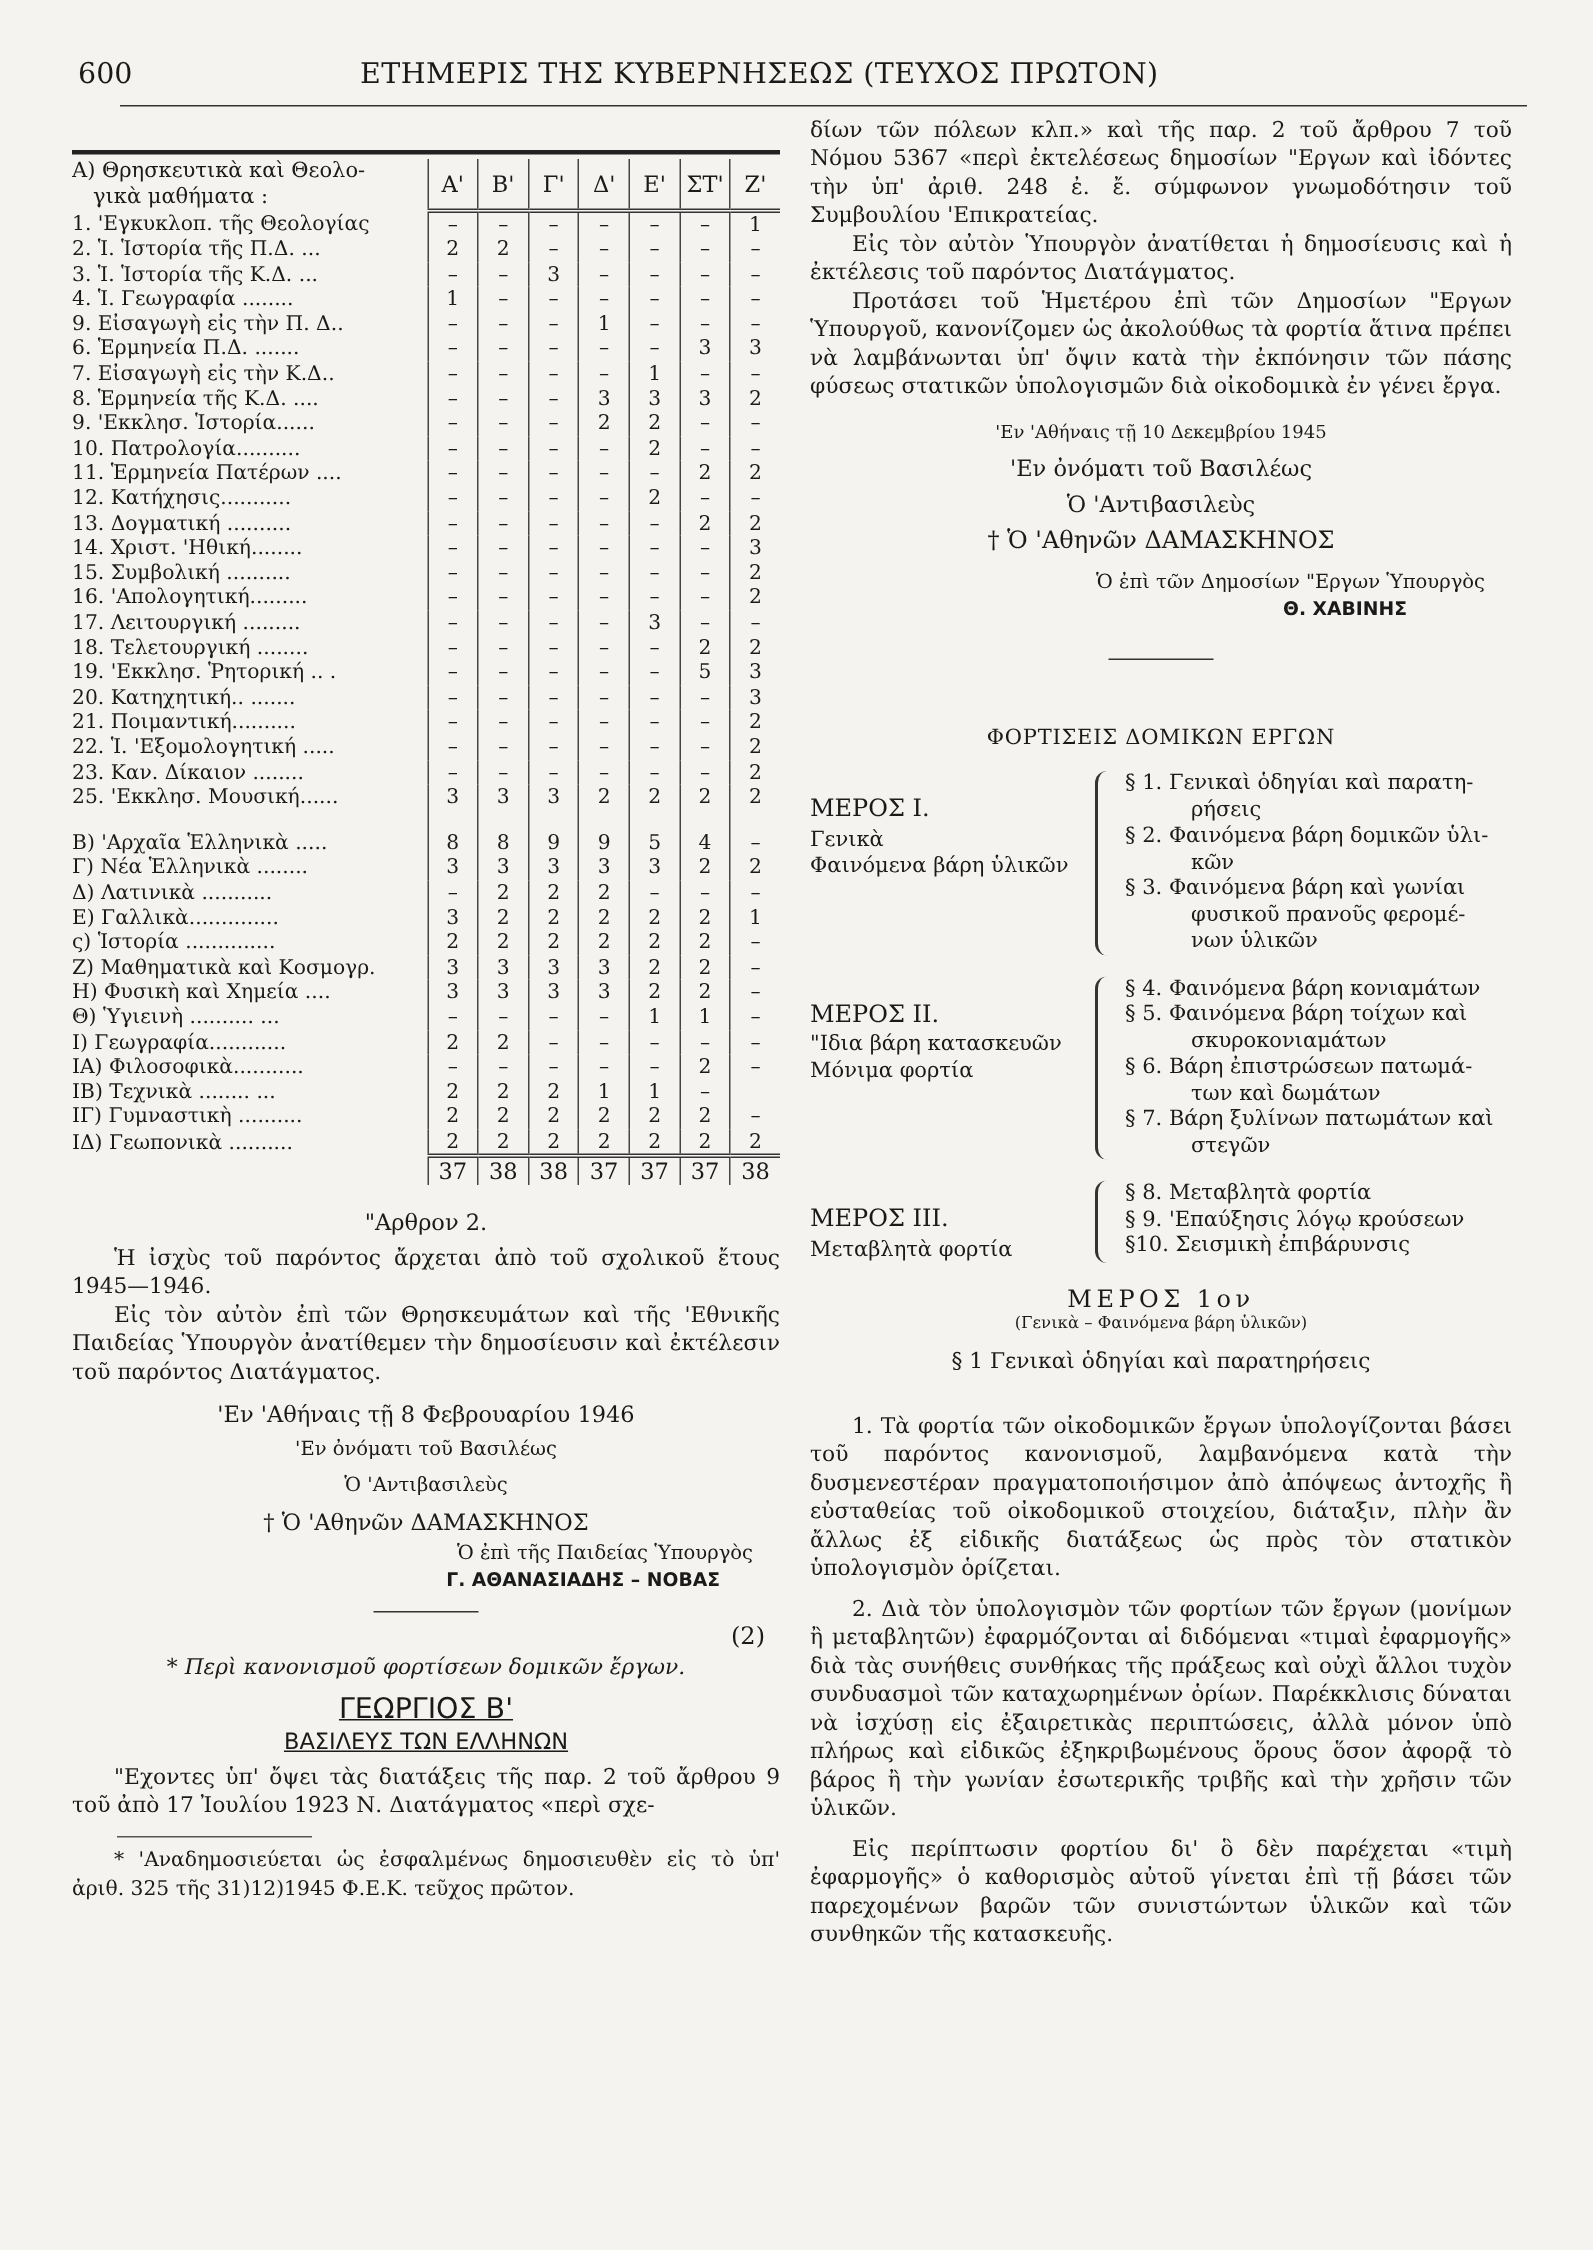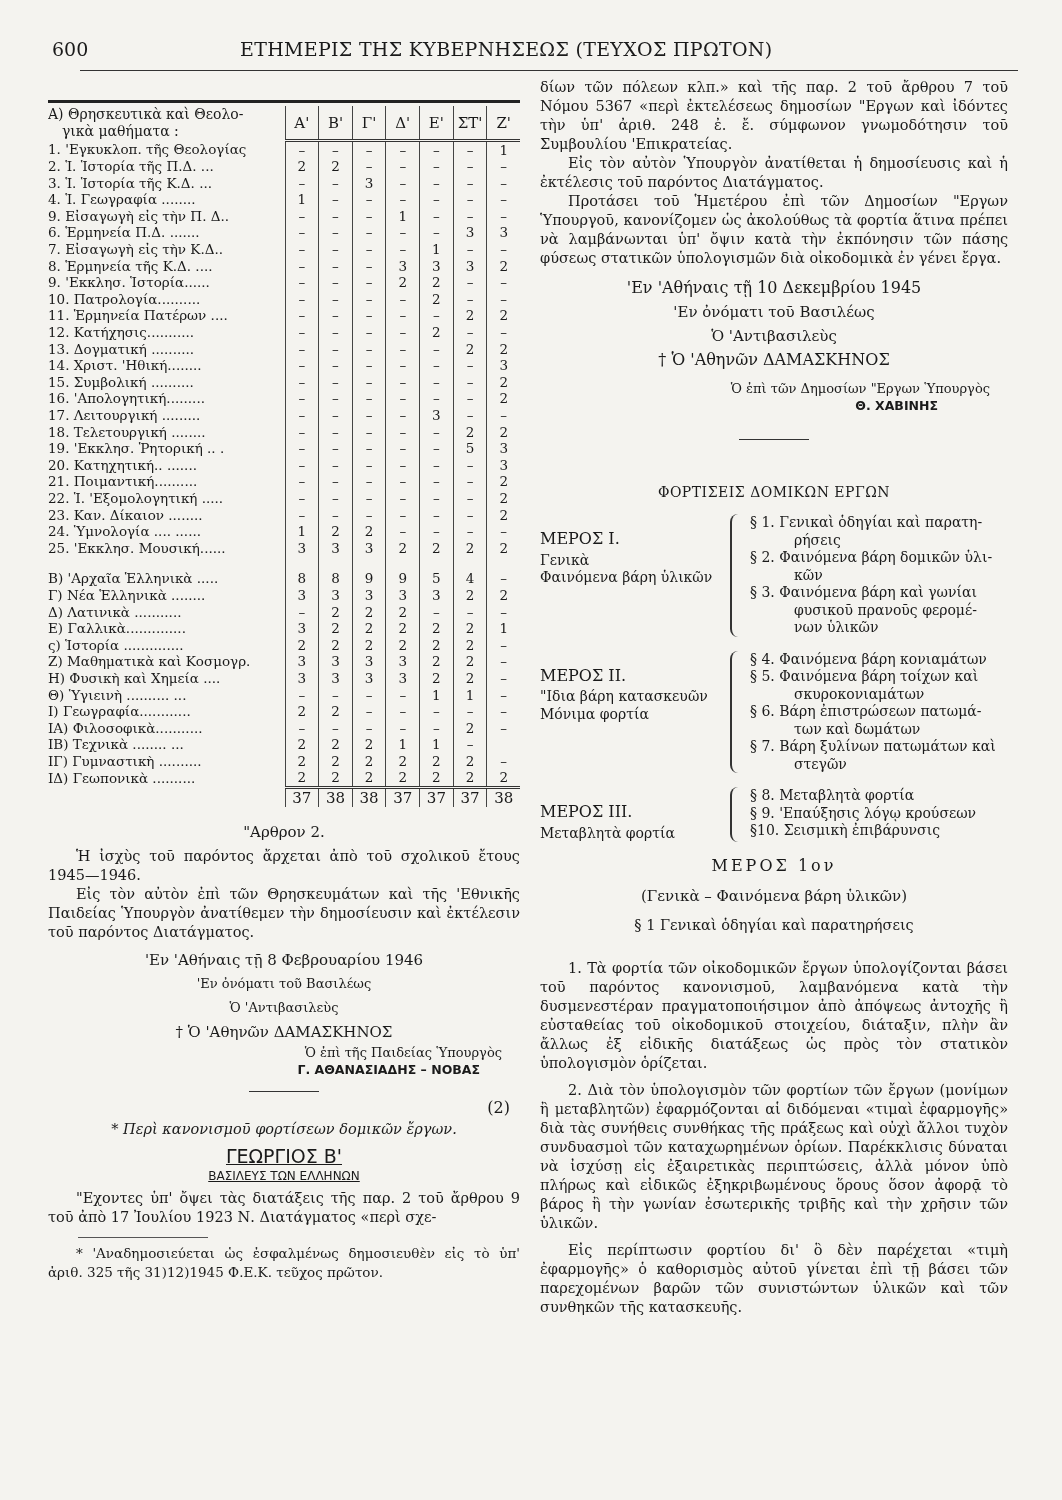--- a/index.html
+++ b/index.html
@@ -294,30 +294,20 @@
           <td class="subj ind">23. Καν. Δίκαιον ........</td>
           <td class="num">–</td>
           <td class="num">–</td>
           <td class="num">–</td>
           <td class="num">–</td>
           <td class="num">–</td>
           <td class="num">–</td>
           <td class="num">2</td>
         </tr>
         <tr>
-          <td class="subj ind">24. Ὑμνολογία .... ......</td>
-          <td class="num">1</td>
-          <td class="num">2</td>
-          <td class="num">2</td>
-          <td class="num">–</td>
-          <td class="num">–</td>
-          <td class="num">–</td>
-          <td class="num">–</td>
-        </tr>
-        <tr>
           <td class="subj ind">25. 'Εκκλησ. Μουσική......</td>
           <td class="num">3</td>
           <td class="num">3</td>
           <td class="num">3</td>
           <td class="num">2</td>
           <td class="num">2</td>
           <td class="num">2</td>
           <td class="num">2</td>
         </tr>
         <tr class="gap">
@@ -480,31 +470,31 @@
   <div class="sig" style="margin-top:6px">'Εν 'Αθήναις τῇ 8 Φεβρουαρίου 1946</div>
   <div class="sig small">'Εν ὀνόματι τοῦ Βασιλέως</div>
   <div class="sig small">Ὁ 'Αντιβασιλεὺς</div>
   <div class="sig">† Ὁ 'Αθηνῶν ΔΑΜΑΣΚΗΝΟΣ</div>
   <div class="minister">Ὁ ἐπὶ τῆς Παιδείας Ὑπουργὸς</div>
   <div class="minister-name">Γ. ΑΘΑΝΑΣΙΑΔΗΣ – ΝΟΒΑΣ</div>
   <div class="divider" style="margin:14px auto 6px"></div>
   <div style="text-align:right;font-size:16px;padding-right:10px">(2)</div>
   <div class="center" style="font-style:italic;font-size:14.5px;margin-top:4px">* Περὶ κανονισμοῦ φορτίσεων δομικῶν ἔργων.</div>
   <div class="sans-title" style="font-size:19px;margin-top:8px;font-weight:normal">ΓΕΩΡΓΙΟΣ Β'</div>
-  <div class="sans-title" style="font-size:12px;margin-top:2px;font-weight:normal">ΒΑΣΙΛΕΥΣ ΤΩΝ ΕΛΛΗΝΩΝ</div>
+  <div class="sans-title" style="font-size:15px;margin-top:2px;font-weight:normal">ΒΑΣΙΛΕΥΣ ΤΩΝ ΕΛΛΗΝΩΝ</div>
   <p class="para indent" style="margin-top:6px">"Εχοντες ὑπ' ὄψει τὰς διατάξεις τῆς παρ. 2 τοῦ ἄρθρου 9 τοῦ ἀπὸ 17 Ἰουλίου 1923 Ν. Διατάγματος «περὶ σχε-</p>
   <div class="footnote-rule"></div>
   <p class="para indent" style="font-size:13.5px">* 'Αναδημοσιεύεται ὡς ἐσφαλμένως δημοσιευθὲν εἰς τὸ ὑπ' ἀριθ. 325 τῆς 31)12)1945 Φ.Ε.Κ. τεῦχος πρῶτον.</p>
 </div>
 
 <div class="col-right">
   <p class="para">δίων τῶν πόλεων κλπ.» καὶ τῆς παρ. 2 τοῦ ἄρθρου 7 τοῦ Νόμου 5367 «περὶ ἐκτελέσεως δημοσίων "Εργων καὶ ἰδόντες τὴν ὑπ' ἀριθ. 248 ἐ. ἔ. σύμφωνον γνωμοδότησιν τοῦ Συμβουλίου 'Επικρατείας.</p>
   <p class="para indent">Εἰς τὸν αὐτὸν Ὑπουργὸν ἀνατίθεται ἡ δημοσίευσις καὶ ἡ ἐκτέλεσις τοῦ παρόντος Διατάγματος.</p>
   <p class="para indent">Προτάσει τοῦ Ἡμετέρου ἐπὶ τῶν Δημοσίων "Εργων Ὑπουργοῦ, κανονίζομεν ὡς ἀκολούθως τὰ φορτία ἅτινα πρέπει νὰ λαμβάνωνται ὑπ' ὄψιν κατὰ τὴν ἐκπόνησιν τῶν πάσης φύσεως στατικῶν ὑπολογισμῶν διὰ οἰκοδομικὰ ἐν γένει ἔργα.</p>
-  <div class="sig" style="margin-top:8px;font-size:16px">'Εν 'Αθήναις τῇ 10 Δεκεμβρίου 1945</div>
+  <div class="sig" style="margin-top:8px;font-size:12px">'Εν 'Αθήναις τῇ 10 Δεκεμβρίου 1945</div>
   <div class="sig">'Εν ὀνόματι τοῦ Βασιλέως</div>
   <div class="sig">Ὁ 'Αντιβασιλεὺς</div>
   <div class="sig" style="font-size:16px">† Ὁ 'Αθηνῶν ΔΑΜΑΣΚΗΝΟΣ</div>
   <div class="minister" style="margin-top:8px">Ὁ ἐπὶ τῶν Δημοσίων "Εργων Ὑπουργὸς</div>
   <div class="minister-name" style="padding-right:70px">Θ. ΧΑΒΙΝΗΣ</div>
   <div class="divider" style="margin:26px auto 44px"></div>
   <div class="center" style="font-size:14px;letter-spacing:0.5px">ΦΟΡΤΙΣΕΙΣ ΔΟΜΙΚΩΝ ΕΡΓΩΝ</div>
 
   <div class="parts" id="parts">
       <div class="part">
@@ -569,18 +559,18 @@
             <div>§ 9. 'Επαύξησις λόγῳ κρούσεων</div>
           </div>
           <div class="sec">
             <div>§10. Σεισμικὴ ἐπιβάρυνσις</div>
           </div>
         </div>
       </div>
     </div>
 
   <div class="center" style="font-size:16px;letter-spacing:3px;margin-top:10px">ΜΕΡΟΣ 1ον</div>
-  <div class="center" style="font-size:15px;margin-top:12px">(Γενικὰ – Φαινόμενα βάρη ὑλικῶν)</div>
+  <div class="center" style="font-size:11px;margin-top:0">(Γενικὰ – Φαινόμενα βάρη ὑλικῶν)</div>
   <div class="center" style="font-size:14.5px;margin-top:12px;margin-bottom:26px">§ 1 Γενικαὶ ὁδηγίαι καὶ παρατηρήσεις</div>
   <p class="para indent">1. Τὰ φορτία τῶν οἰκοδομικῶν ἔργων ὑπολογίζονται βάσει τοῦ παρόντος κανονισμοῦ, λαμβανόμενα κατὰ τὴν δυσμενεστέραν πραγματοποιήσιμον ἀπὸ ἀπόψεως ἀντοχῆς ἢ εὐσταθείας τοῦ οἰκοδομικοῦ στοιχείου, διάταξιν, πλὴν ἂν ἄλλως ἐξ εἰδικῆς διατάξεως ὡς πρὸς τὸν στατικὸν ὑπολογισμὸν ὁρίζεται.</p>
   <p class="para indent" style="margin-top:8px">2. Διὰ τὸν ὑπολογισμὸν τῶν φορτίων τῶν ἔργων (μονίμων ἢ μεταβλητῶν) ἐφαρμόζονται αἱ διδόμεναι «τιμαὶ ἐφαρμογῆς» διὰ τὰς συνήθεις συνθήκας τῆς πράξεως καὶ οὐχὶ ἄλλοι τυχὸν συνδυασμοὶ τῶν καταχωρημένων ὁρίων. Παρέκκλισις δύναται νὰ ἰσχύσῃ εἰς ἐξαιρετικὰς περιπτώσεις, ἀλλὰ μόνον ὑπὸ πλήρως καὶ εἰδικῶς ἐξηκριβωμένους ὅρους ὅσον ἀφορᾷ τὸ βάρος ἢ τὴν γωνίαν ἐσωτερικῆς τριβῆς καὶ τὴν χρῆσιν τῶν ὑλικῶν.</p>
   <p class="para indent" style="margin-top:8px">Εἰς περίπτωσιν φορτίου δι' ὃ δὲν παρέχεται «τιμὴ ἐφαρμογῆς» ὁ καθορισμὸς αὐτοῦ γίνεται ἐπὶ τῇ βάσει τῶν παρεχομένων βαρῶν τῶν συνιστώντων ὑλικῶν καὶ τῶν συνθηκῶν τῆς κατασκευῆς.</p>
 </div>
 
 </body></html>

